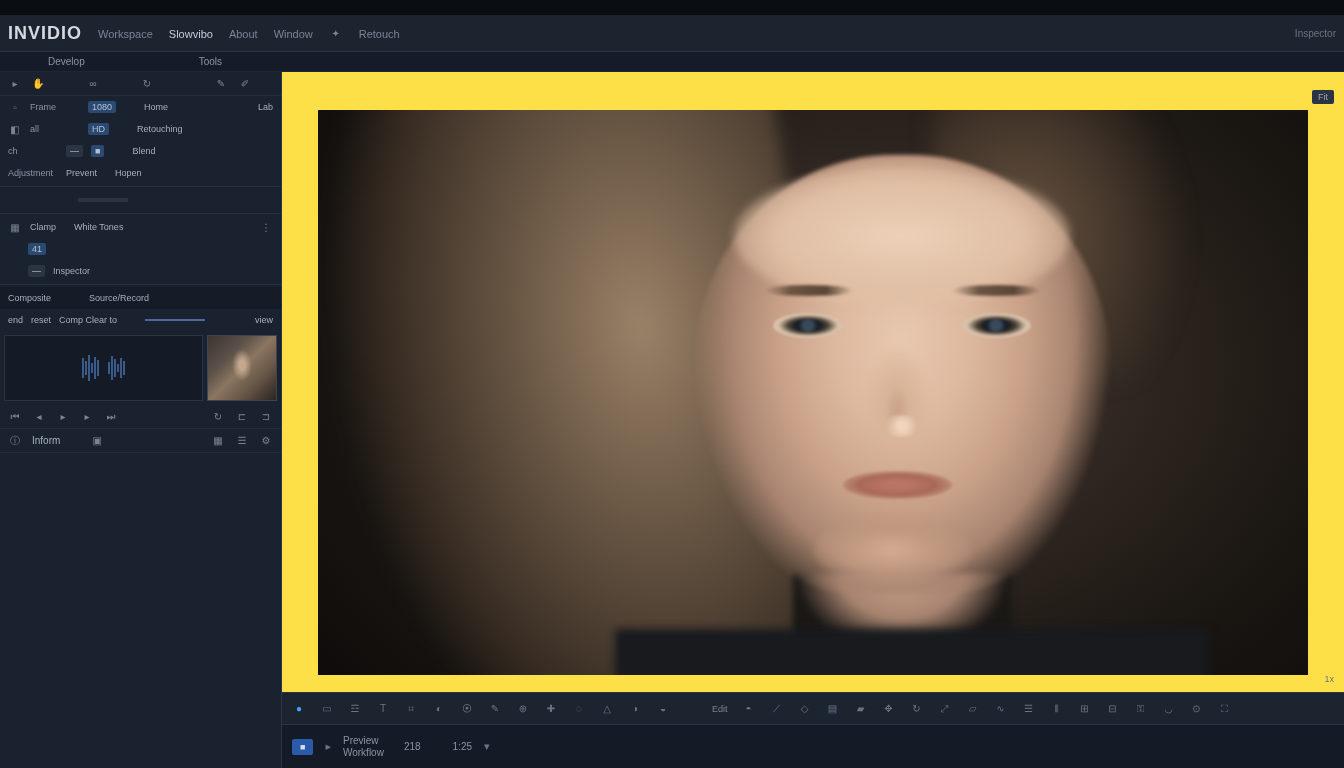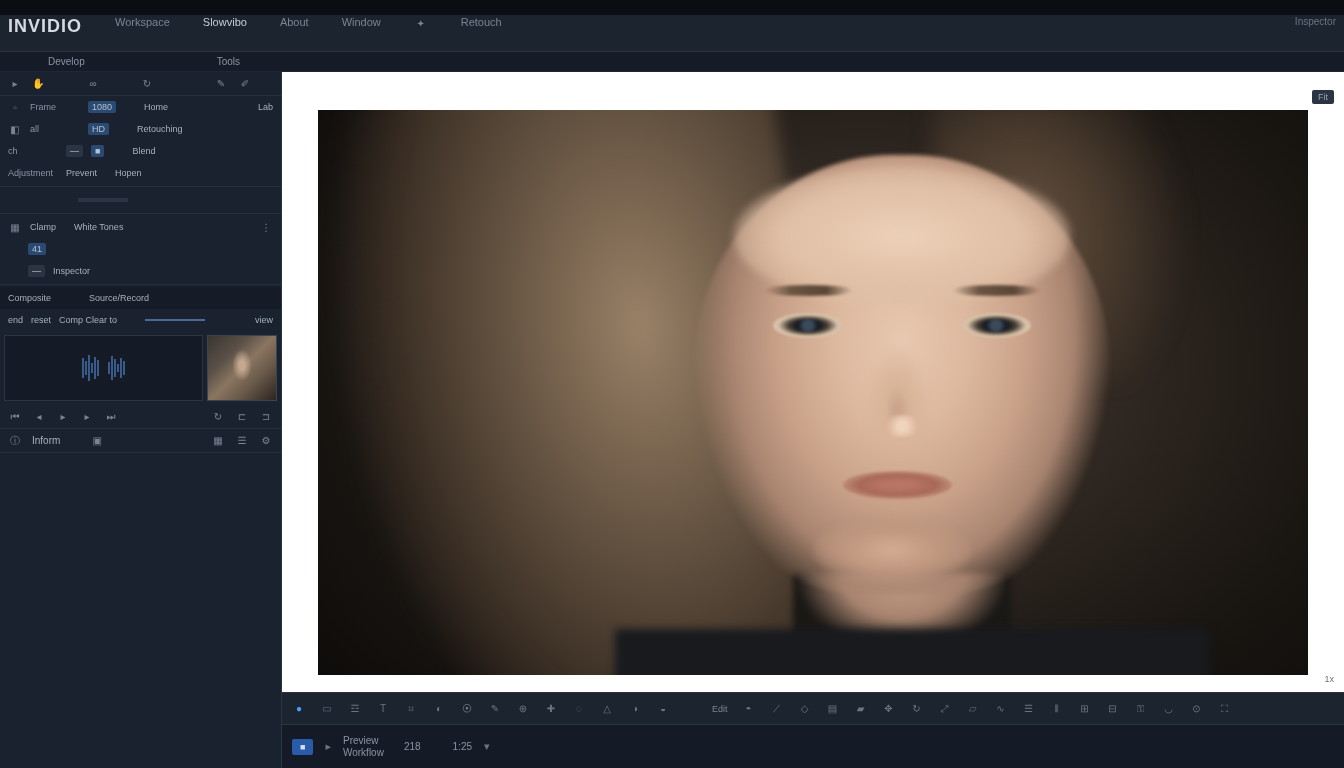--- a/index.html
+++ b/index.html
@@ -1,39 +1,39 @@
 <!DOCTYPE html>
 <html><head>
 <meta charset="utf-8">
 <style>
 * { margin: 0; padding: 0; box-sizing: border-box; font-family: -apple-system, BlinkMacSystemFont, "Segoe UI", sans-serif; }
 body { background: #0f1419; color: #9aa5b1; width: 1344px; height: 768px; overflow: hidden; font-size: 10px; }
 .titlebar { height: 16px; background: #0a0d11; border-bottom: 1px solid #1a2230; }
-.menubar { height: 36px; background: #1c2430; display: flex; padding: 0 8px; gap: 33px; border-bottom: 1px solid #2a3442; }
+.menubar { height: 36px; background: #1c2430; display: flex; align-items: center; padding: 0 8px; gap: 16px; border-bottom: 1px solid #2a3442; }
 .logo { font-size: 18px; font-weight: 700; letter-spacing: 1px; color: #d5dae0; }
 .menu-item { font-size: 11px; color: #7a8494; cursor: pointer; }
 .menu-item.active { color: #c5cdd8; }
 .menu-right { margin-left: auto; font-size: 10px; color: #6a7484; }
-.subbar { height: 20px; background: #151c28; display: flex; align-items: center; padding: 0 8px; gap: 18px; border-bottom: 1px solid #1f2735; }
+.subbar { height: 20px; background: #151c28; display: flex; align-items: center; padding: 0 8px; gap: 0; border-bottom: 1px solid #1f2735; }
 .sub-item { font-size: 10px; color: #8a94a4; }
 .main { display: flex; height: calc(100% - 72px); }
 .sidebar { width: 282px; background: #1a2230; border-right: 1px solid #2a3442; display: flex; flex-direction: column; overflow: hidden; }
 .toolbar-row { display: flex; align-items: center; padding: 4px 8px; gap: 10px; border-bottom: 1px solid #252f3e; min-height: 24px; }
 .tool-icon { width: 14px; height: 14px; display: inline-flex; align-items: center; justify-content: center; color: #7a8494; cursor: pointer; font-size: 10px; }
 .prop-row { display: flex; align-items: center; padding: 4px 8px; gap: 8px; font-size: 9px; min-height: 22px; }
 .prop-label { color: #8a94a4; min-width: 50px; }
 .prop-value { color: #a5b0be; }
 .prop-field { background: #2a3442; padding: 1px 4px; border-radius: 2px; color: #b5c0ce; font-size: 9px; }
 .prop-field.blue { background: #2a4a72; }
 .divider { height: 1px; background: #252f3e; margin: 2px 0; }
 .thumb-row { display: flex; padding: 4px; gap: 4px; }
 .thumb-panel { flex: 1; height: 66px; background: #141a26; border: 1px solid #2a3442; display: flex; align-items: center; justify-content: center; }
 .thumb-img { width: 70px; height: 66px; background: linear-gradient(135deg, #3a3530 0%, #5a5048 30%, #8a7560 50%, #6a5a4a 70%, #2a2420 100%); border: 1px solid #3a4452; position: relative; }
 .thumb-img::after { content: ""; position: absolute; left: 35%; top: 20%; width: 30%; height: 50%; background: radial-gradient(ellipse, #c5a890 20%, transparent 70%); border-radius: 50%; }
-.viewport-wrap { flex: 1; display: flex; flex-direction: column; background: #ffffff; }
+.viewport-wrap { flex: 1; display: flex; flex-direction: column; background: #fde047; }
 .viewport { flex: 1; display: flex; align-items: center; justify-content: center; position: relative; padding: 30px 15px 10px 15px; }
 .canvas { width: 100%; height: 100%; max-width: 990px; max-height: 565px; background: #1a1515; position: relative; overflow: hidden; }
 .portrait { width: 100%; height: 100%; position: relative; background: radial-gradient(ellipse 70% 90% at 55% 45%, #4a3e36 0%, #2e2620 40%, #1a1612 70%, #0e0c0a 100%); }
 .hair-left { position: absolute; left: -5%; top: -5%; width: 55%; height: 115%; background: radial-gradient(ellipse 60% 80% at 70% 40%, #9a8268 0%, #7a6550 25%, #5a4a3a 50%, #3a2e24 75%, transparent 95%); filter: blur(8px); transform: rotate(-8deg); }
 .hair-right { position: absolute; right: 8%; top: -2%; width: 30%; height: 50%; background: radial-gradient(ellipse 70% 90% at 30% 50%, #6a5544 0%, #4a3b2e 40%, transparent 80%); filter: blur(10px); }
 .face { position: absolute; left: 38%; top: 8%; width: 42%; height: 78%; background: radial-gradient(ellipse 55% 70% at 50% 42%, #e8c8b0 0%, #dcb89e 30%, #c8a088 55%, #a88470 75%, transparent 92%); border-radius: 48% 48% 42% 42%; filter: blur(2px); }
 .forehead { position: absolute; left: 42%; top: 10%; width: 34%; height: 25%; background: radial-gradient(ellipse, #ecd0b8 0%, #e0c0a6 50%, transparent 90%); border-radius: 50%; filter: blur(4px); }
 .eye-l { position: absolute; left: 46%; top: 36%; width: 7%; height: 4.5%; background: radial-gradient(ellipse, #1a1815 25%, #4a4238 40%, #d8c0a8 60%); border-radius: 50%; filter: blur(0.8px); }
 .eye-l::after { content: ""; position: absolute; left: 30%; top: 25%; width: 40%; height: 50%; background: radial-gradient(circle, #3a4a5a 30%, #1a2028 60%); border-radius: 50%; }
 .eye-r { position: absolute; left: 65%; top: 36%; width: 7%; height: 4.5%; background: radial-gradient(ellipse, #1a1815 25%, #4a4238 40%, #d8c0a8 60%); border-radius: 50%; filter: blur(0.8px); }

